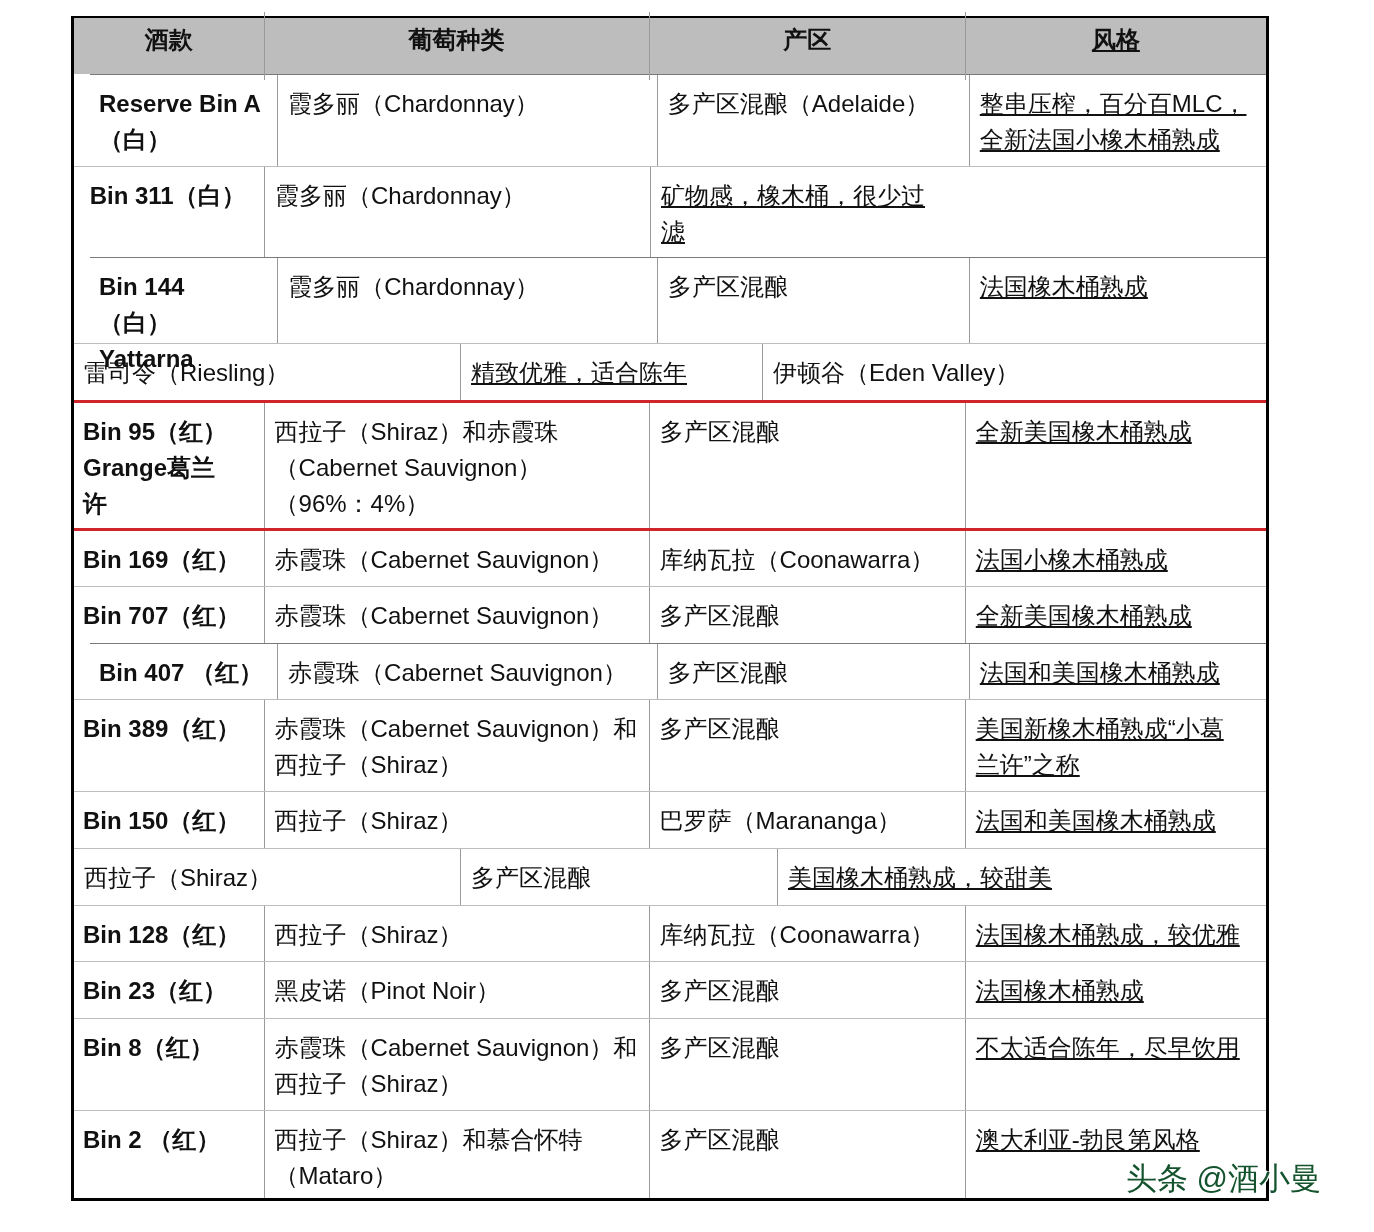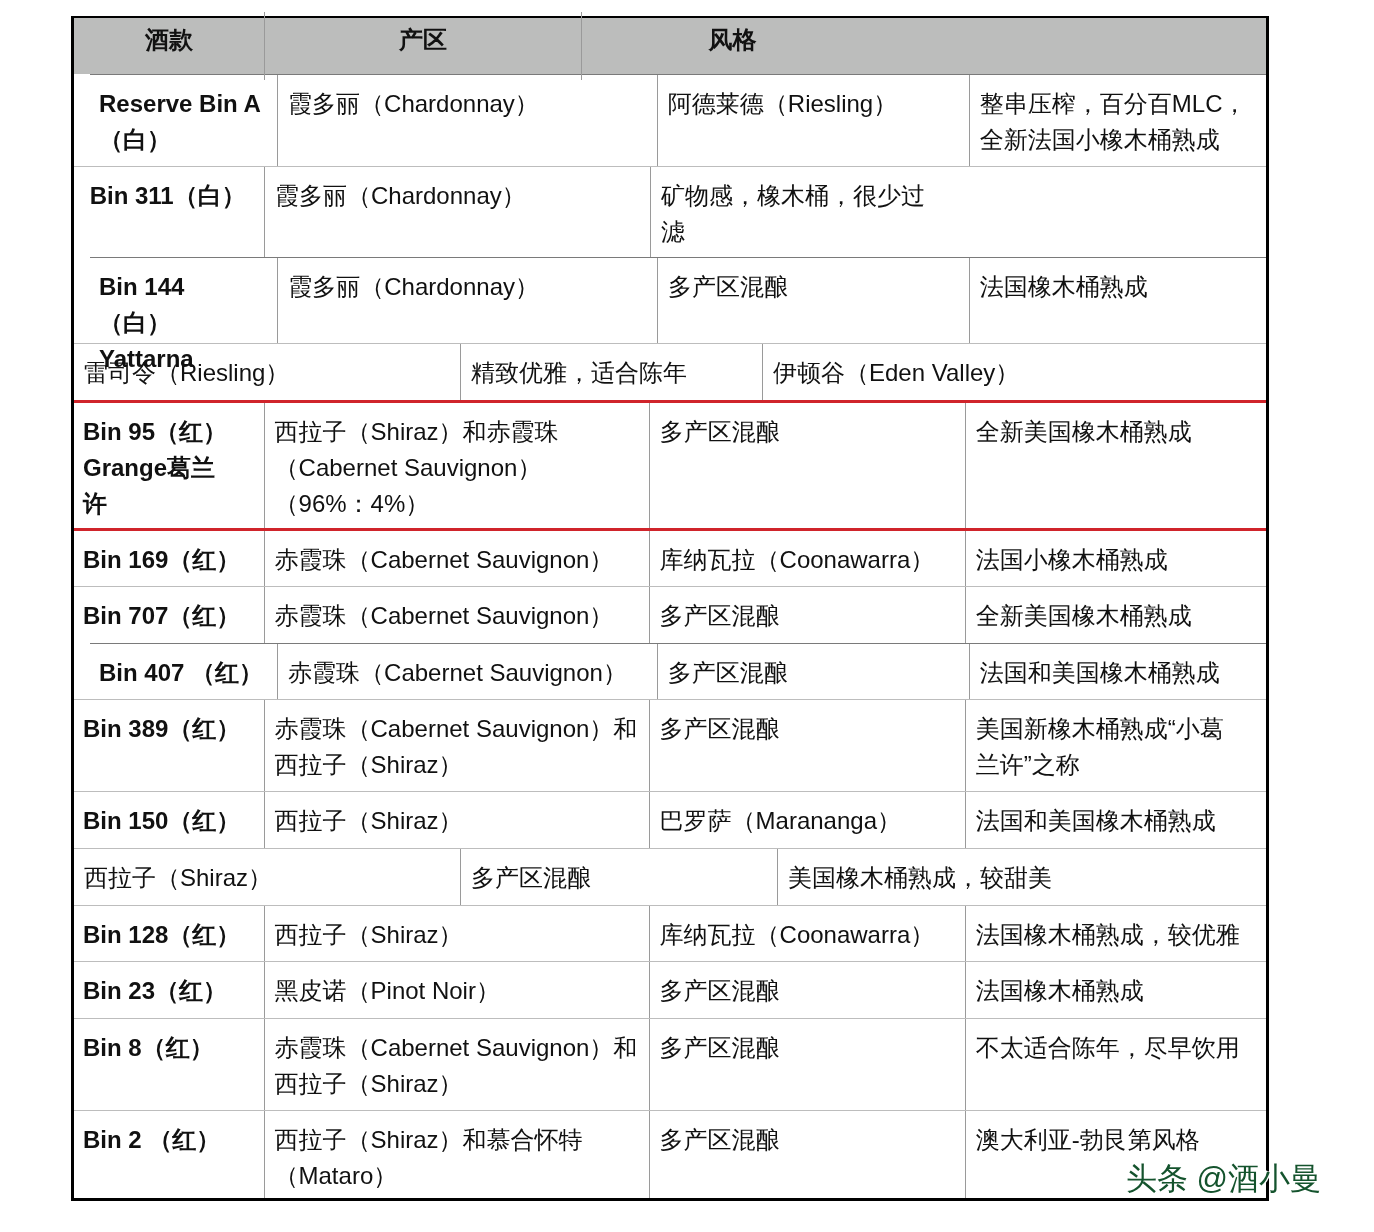--- a/index.html
+++ b/index.html
@@ -12,40 +12,41 @@
     .row.first { border-top: none; }
     .row.dark-top { border-top: 1px solid #7a7a7a; margin-left: 16px; }
     .row.red-top { border-top: 3px solid #d0242b; }
     .header { background: #bcbdbc; height: 56px; align-items: center; }
     .cell { box-sizing: border-box; padding: 11px 10px 0 10px; font-size: 24px; line-height: 36px;
             border-left: 1px solid #9a9a9a; }
     .cell:first-child { border-left: none; }
     .c0 { width: 190px; padding-left: 9px; }
     .c1 { width: 386px; }
     .c2 { width: 317px; }
-    .c3 { width: 302px; }
+    .c3 { width: 302px; text-decoration: underline; }
     .header .cell { padding: 0; text-align: center; font-weight: bold; font-size: 24px; line-height: 56px; height: 68px; }
     .name { font-weight: bold; }
     .watermark { position: absolute; left: 1126px; top: 1158px; font-size: 31px; color: #14532d;
                  text-shadow: 1px 1px 0 #fff, -1px -1px 0 #fff; letter-spacing: 0px; }
   </style>
 </head>
 <body>
 
 <div class="table">
   <div class="row header first">
     <div class="cell c0">酒款</div>
+    <div class="cell c1">葡萄种类</div>
     <div class="cell c2">产区</div>
     <div class="cell c3">风格</div>
   </div>
 
   <div class="row dark-top" style="height:92px">
     <div class="cell c0 name">Reserve Bin A（白）</div>
     <div class="cell c1">霞多丽（Chardonnay）</div>
-    <div class="cell c2">阿德莱德（Riesling）</div>
+    <div class="cell c2">多产区混酿（Adelaide）</div>
     <div class="cell c3">整串压榨，百分百MLC，全新法国小橡木桶熟成</div>
   </div>
   <div class="row" style="height:91px">
     <div class="cell c0 name" style="white-space:pre"> Bin 311（白）</div>
     <div class="cell c1">霞多丽（Chardonnay）</div>
     <div class="cell c3">矿物感，橡木桶，很少过滤</div>
   </div>
   <div class="row dark-top" style="height:86px">
     <div class="cell c0 name" style="padding-right:20px">Bin 144 （白）Yattarna</div>
     <div class="cell c1">霞多丽（Chardonnay）</div>

